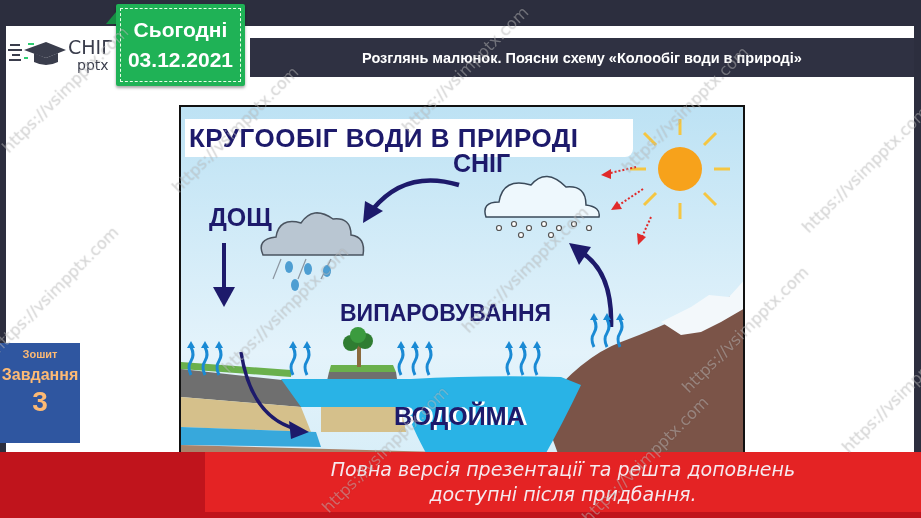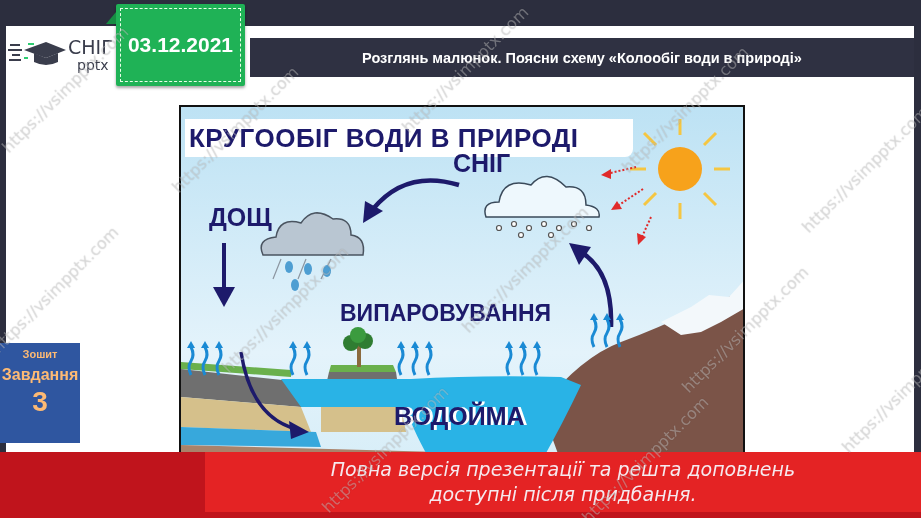--- a/index.html
+++ b/index.html
@@ -54,20 +54,21 @@
       <rect x="16" y="23" width="4" height="2" fill="#2ecc71"></rect>
       <polygon points="16,16 38,8 58,16 38,24" fill="#3a3d4c"></polygon>
       <path d="M26 19 L26 28 Q38 34 50 28 L50 19 L38 24 Z" fill="#3a3d4c"></path>
     </svg>
     <span class="logo-text">СНІГ</span>
     <span class="logo-sub">pptx</span>
   </div>
 
   <div class="date-badge">
     <div class="date-inner">
+      <span class="date-label">Сьогодні</span>
       <span class="date-value">03.12.2021</span>
     </div>
   </div>
 
   <div class="title-bar">
     <span class="title-text">Розглянь малюнок. Поясни схему «Колообіг води в природі»</span>
   </div>
 
   <div class="diagram">
     <svg width="566" height="355" viewBox="0 0 566 355">

